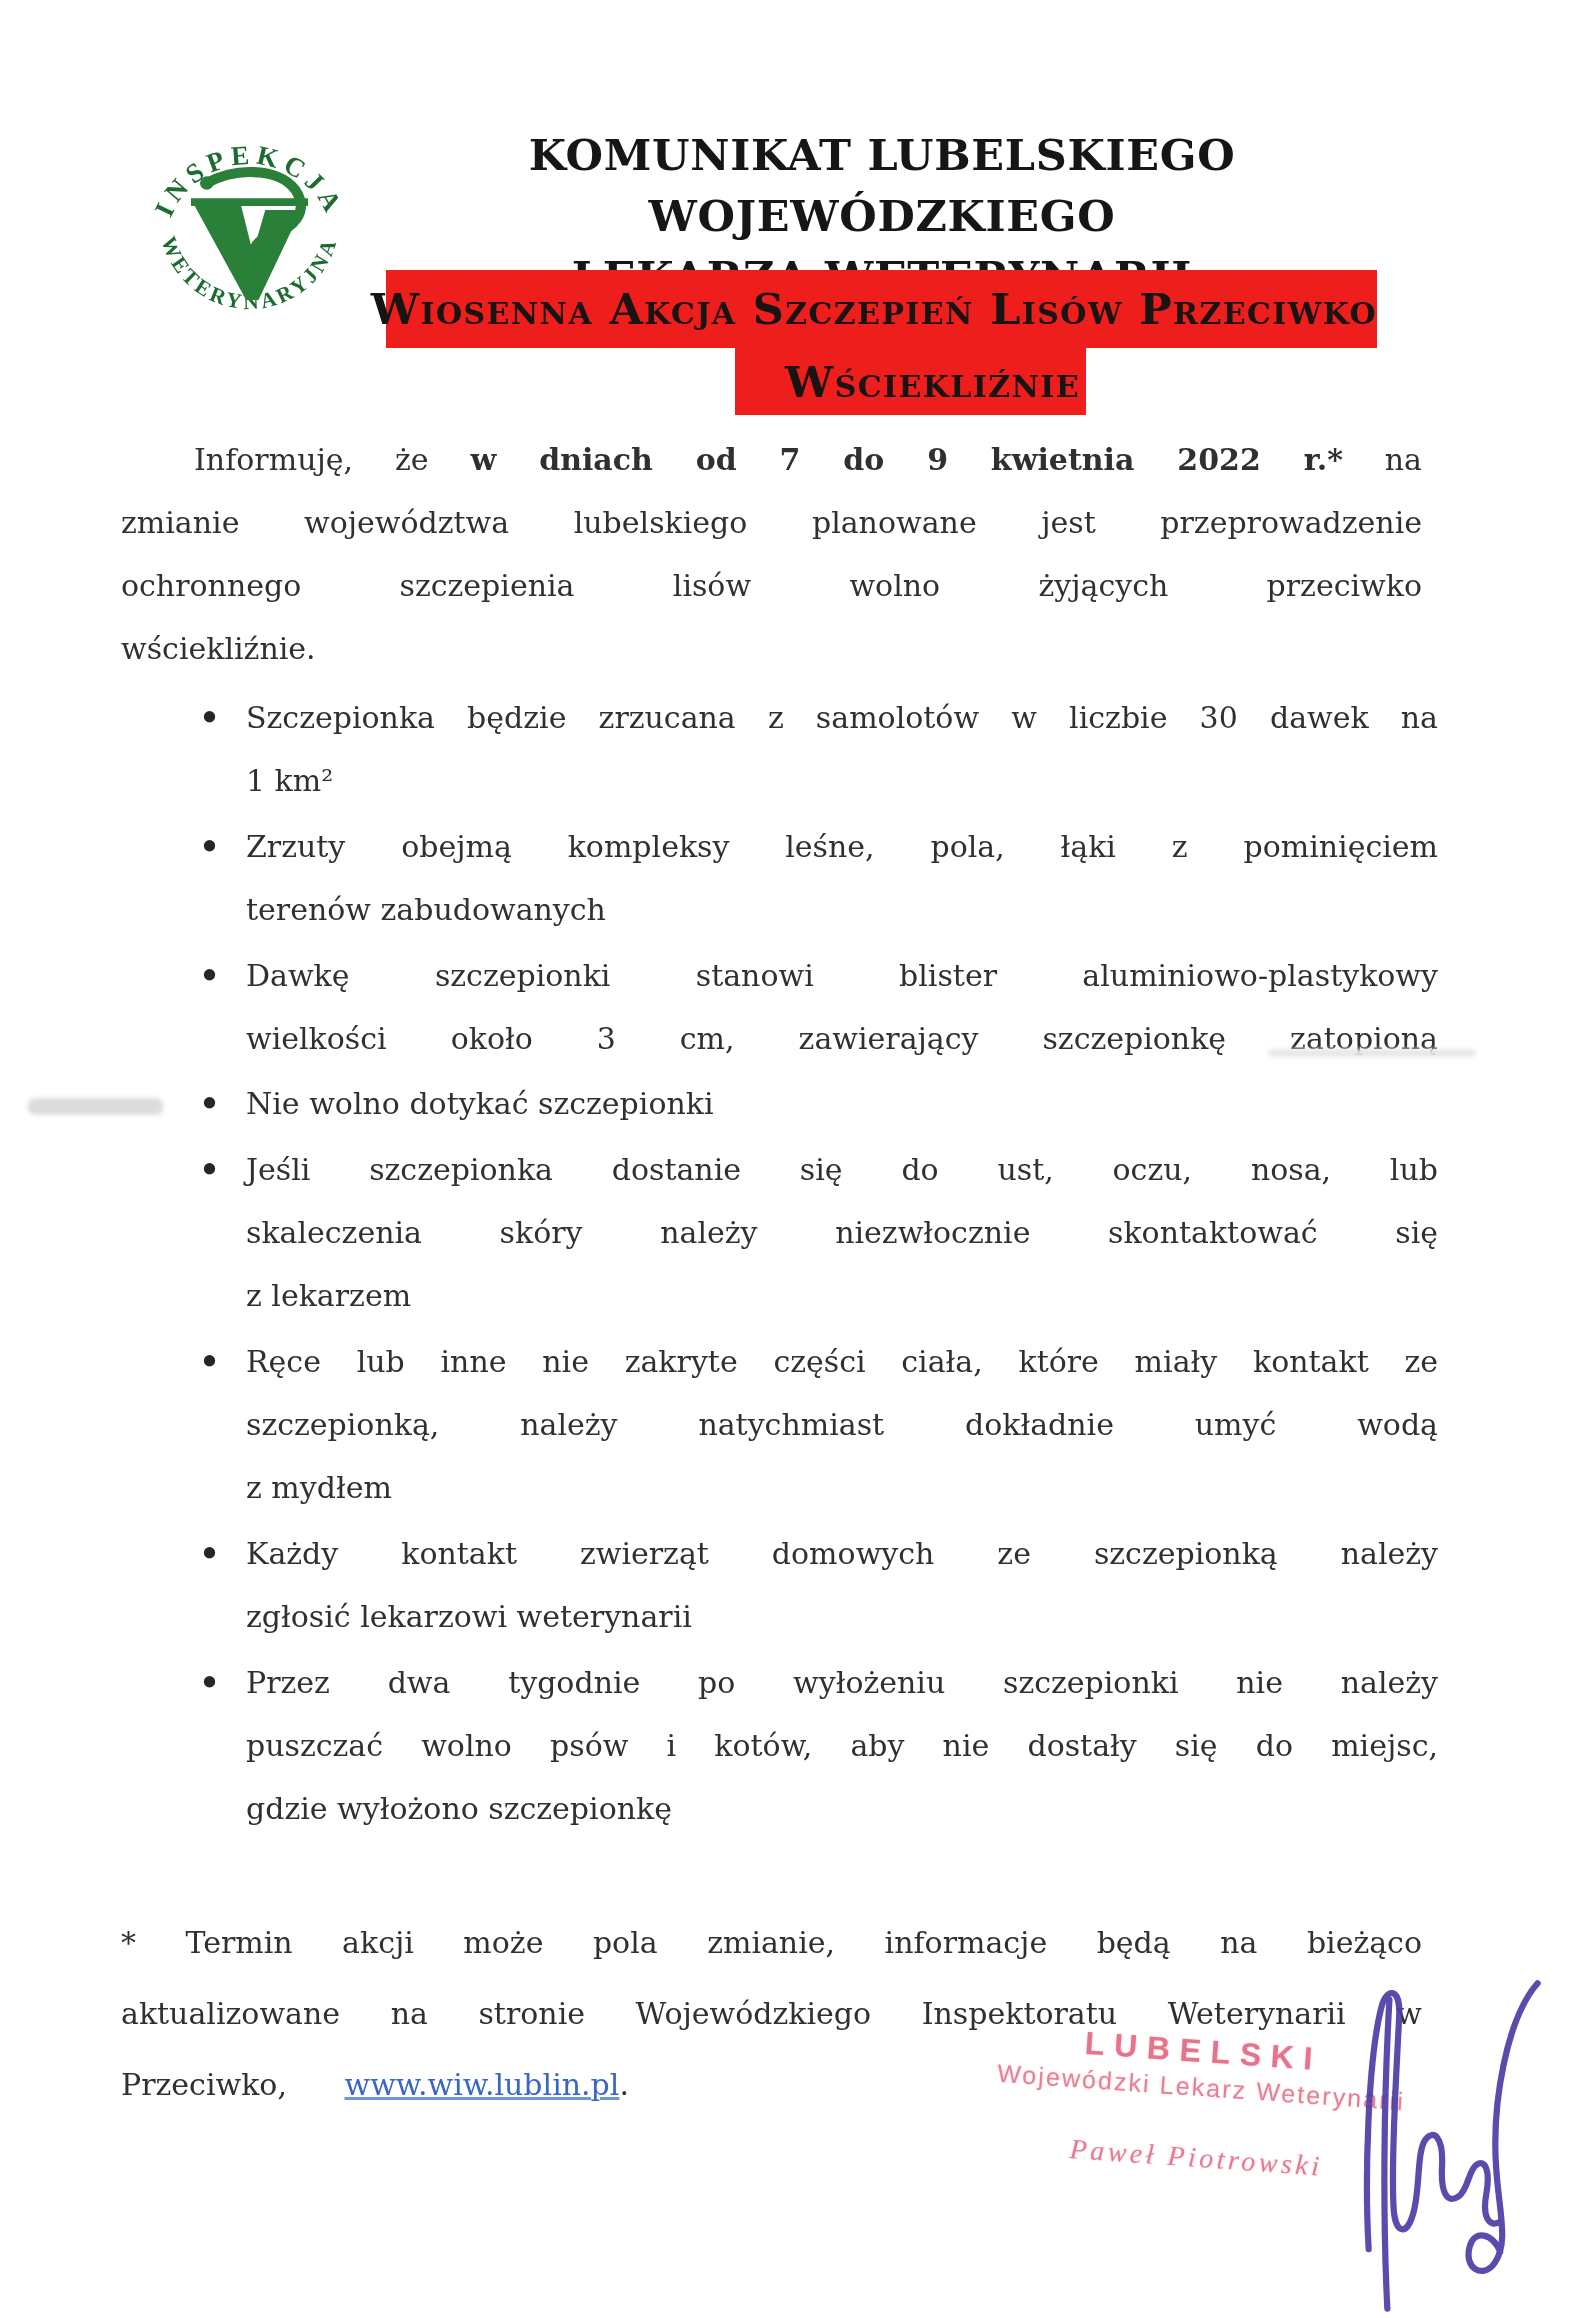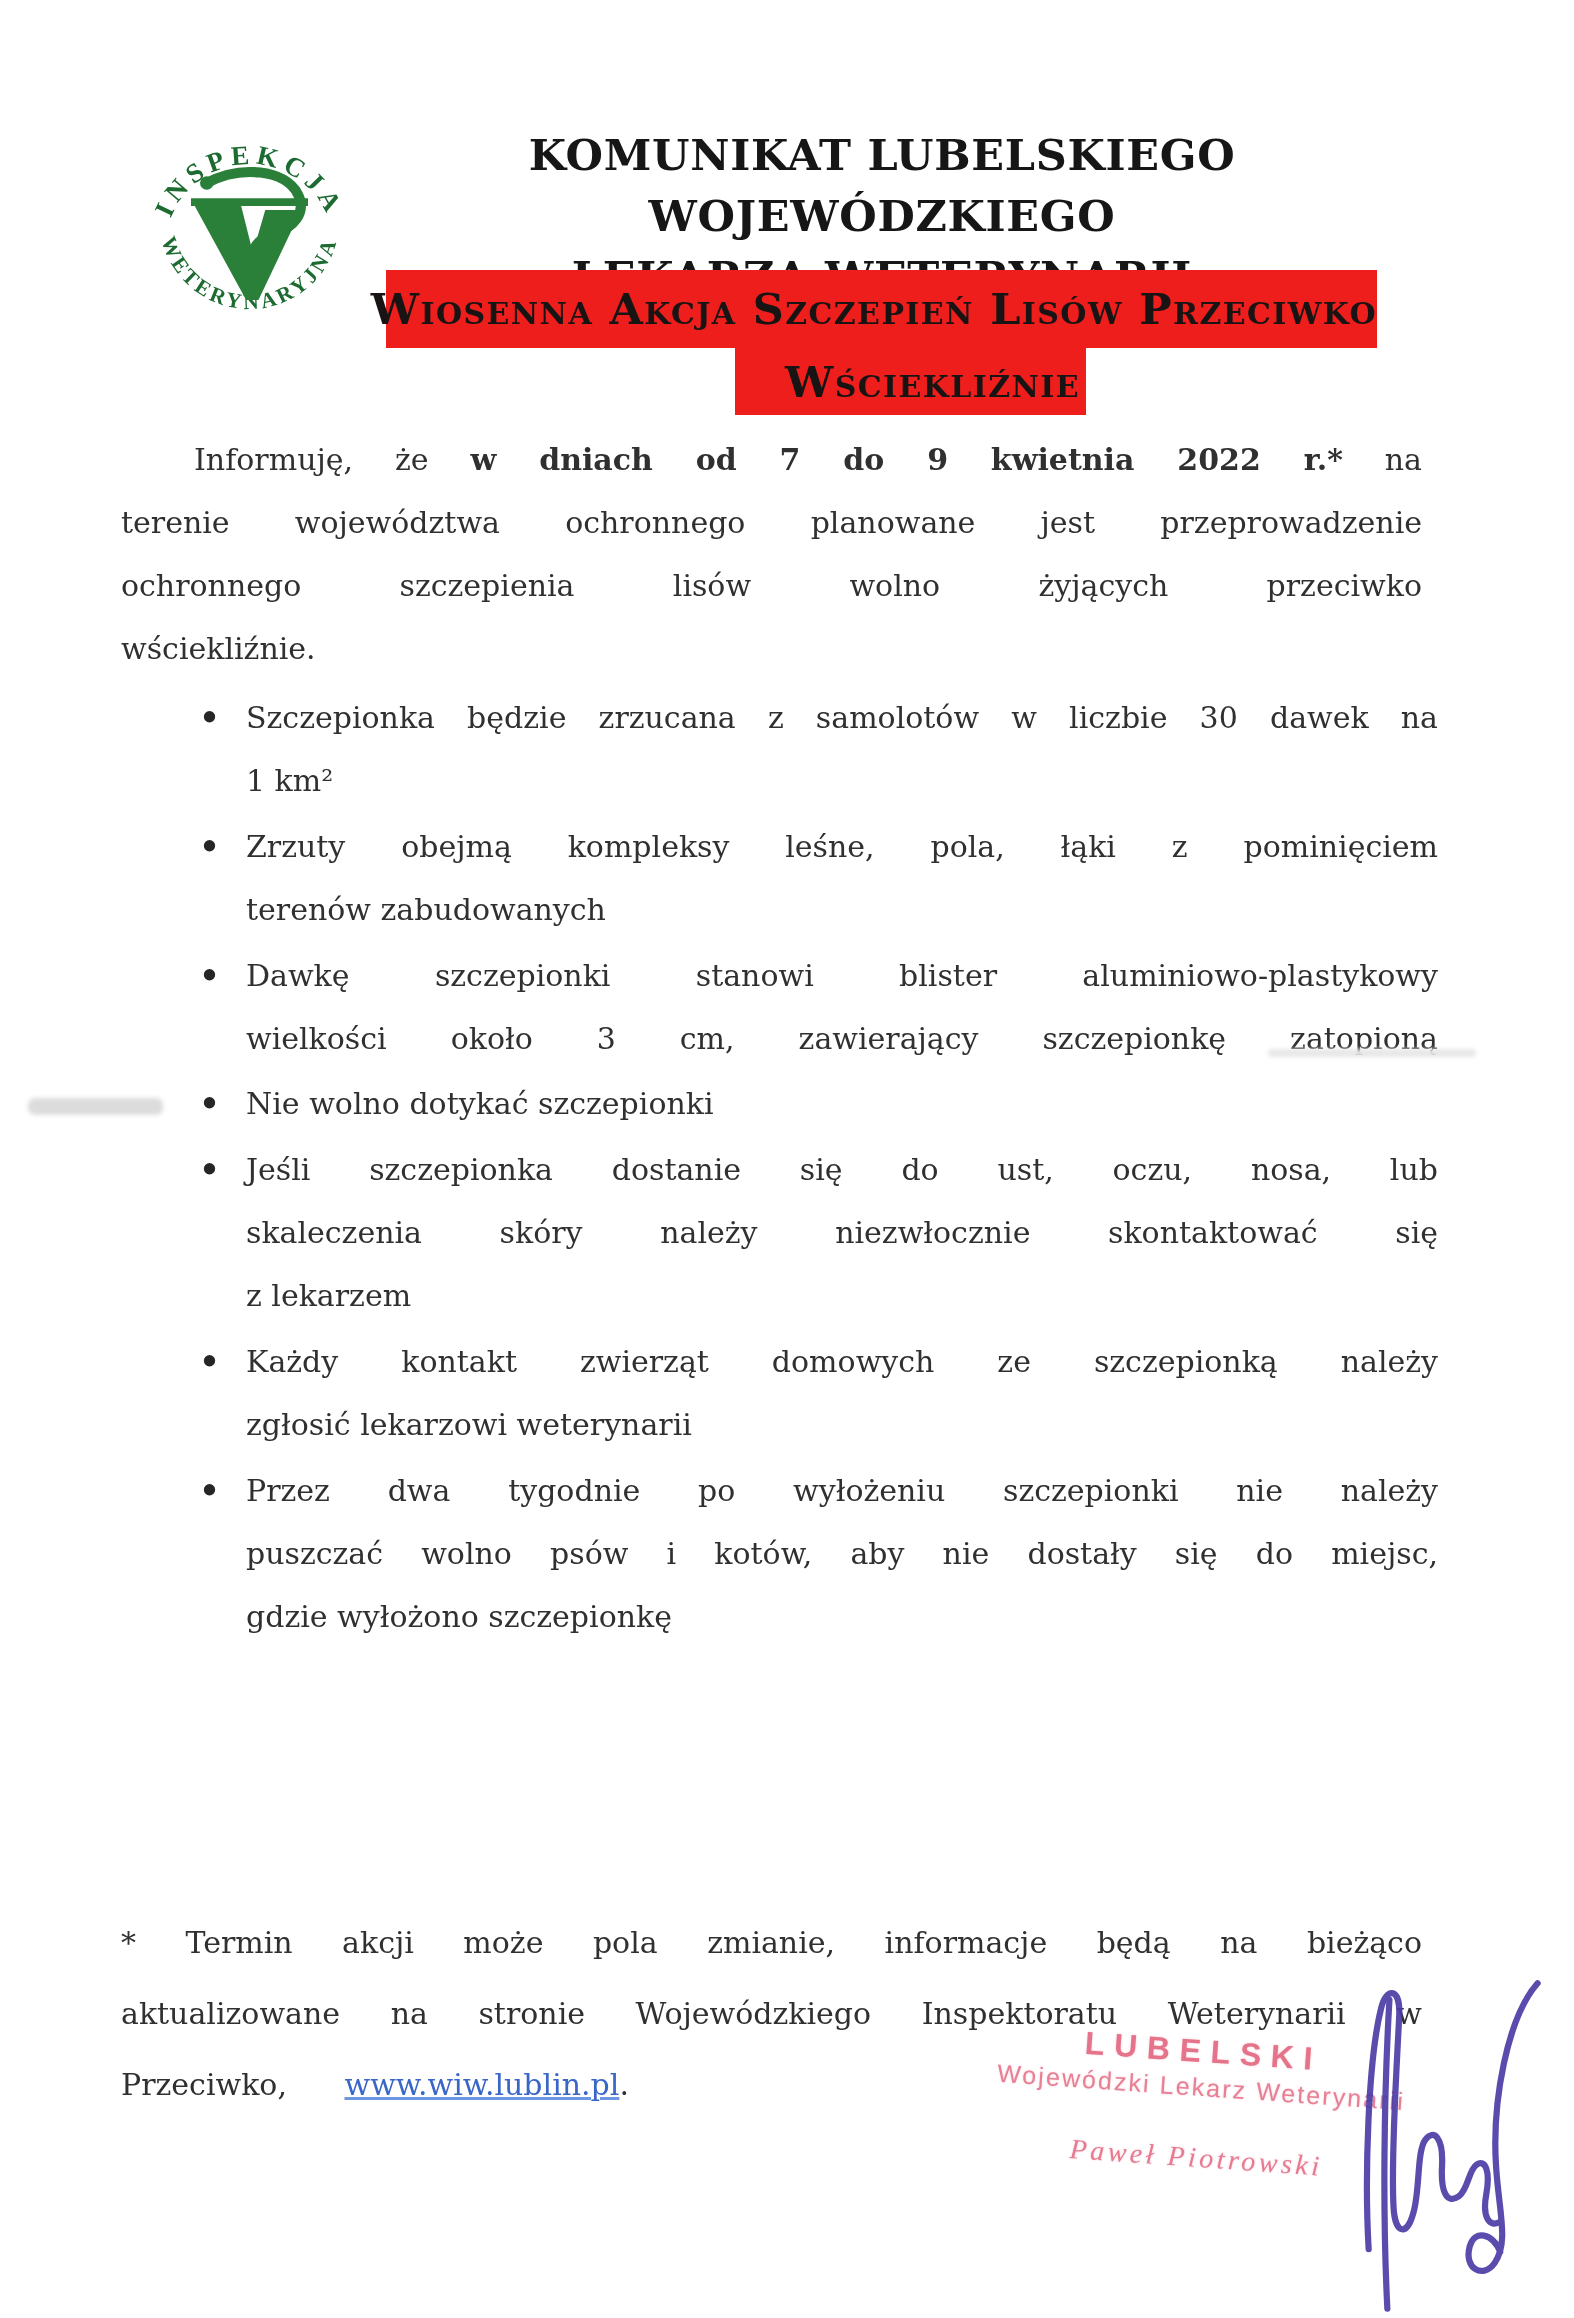--- a/index.html
+++ b/index.html
@@ -108,21 +108,21 @@
 
   <div class="banner1">
     <span>Wiosenna Akcja Szczepień Lisów Przeciwko</span>
   </div>
   <div class="banner2">
     <span>Wściekliźnie</span>
   </div>
 
   <div class="textcol intro">
     <span class="line jl indent"><span>Informuję, że </span><b>w dniach od 7 do 9 kwietnia 2022 r.*</b><span> na</span></span>
-    <span class="line jl">terenie województwa ochronnego planowane jest przeprowadzenie</span>
+    <span class="line jl">zmianie województwa lubelskiego planowane jest przeprowadzenie</span>
     <span class="line jl">ochronnego szczepienia lisów wolno żyjących przeciwko</span>
     <span class="line">wściekliźnie.</span>
   </div>
 
   <ul class="textcol bullets">
     <li>
       <span class="line jl">Szczepionka będzie zrzucana z samolotów w liczbie 30 dawek na</span>
       <span class="line">1 km²</span>
     </li>
     <li>
@@ -133,20 +133,25 @@
       <span class="line jl">Dawkę szczepionki stanowi blister aluminiowo-plastykowy</span>
       <span class="line jl">wielkości około 3 cm, zawierający szczepionkę zatopioną</span>
     </li>
     <li>
       <span class="line">Nie wolno dotykać szczepionki</span>
     </li>
     <li>
       <span class="line jl">Jeśli szczepionka dostanie się do ust, oczu, nosa, lub</span>
       <span class="line jl">skaleczenia skóry należy niezwłocznie skontaktować się</span>
       <span class="line">z lekarzem</span>
+    </li>
+    <li>
+      <span class="line jl">Ręce lub inne nie zakryte części ciała, które miały kontakt ze</span>
+      <span class="line jl">szczepionką, należy natychmiast dokładnie umyć wodą</span>
+      <span class="line">z mydłem</span>
     </li>
     <li>
       <span class="line jl">Każdy kontakt zwierząt domowych ze szczepionką należy</span>
       <span class="line">zgłosić lekarzowi weterynarii</span>
     </li>
     <li>
       <span class="line jl">Przez dwa tygodnie po wyłożeniu szczepionki nie należy</span>
       <span class="line jl">puszczać wolno psów i kotów, aby nie dostały się do miejsc,</span>
       <span class="line">gdzie wyłożono szczepionkę</span>
     </li>

